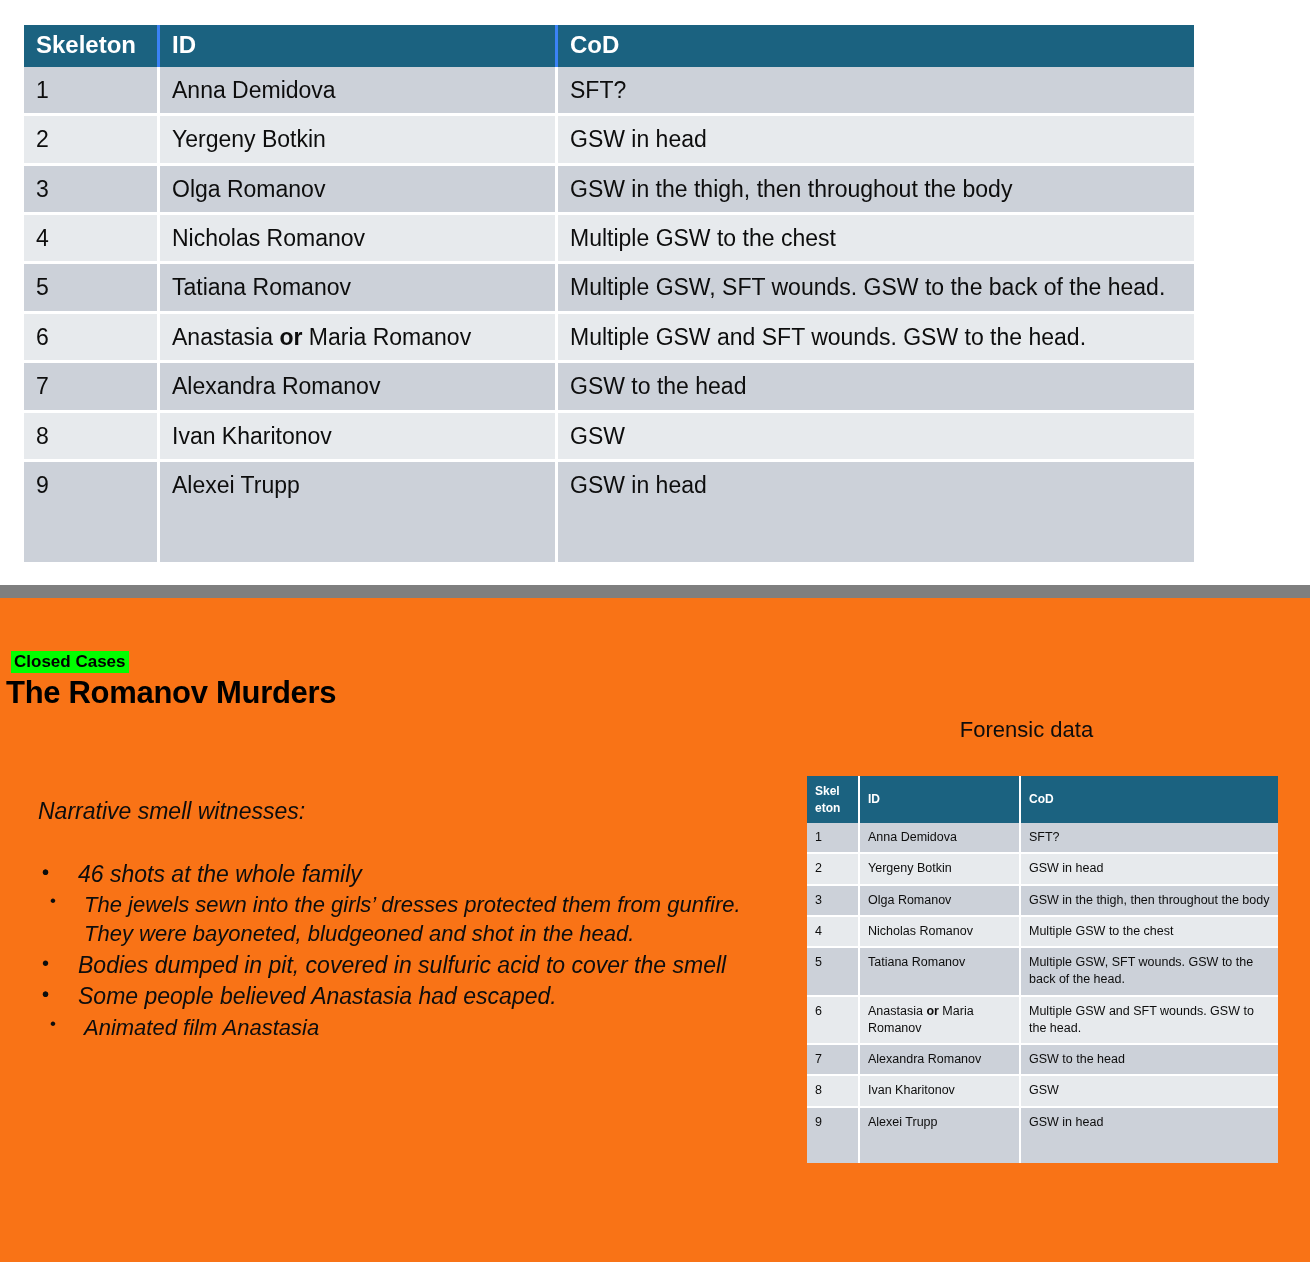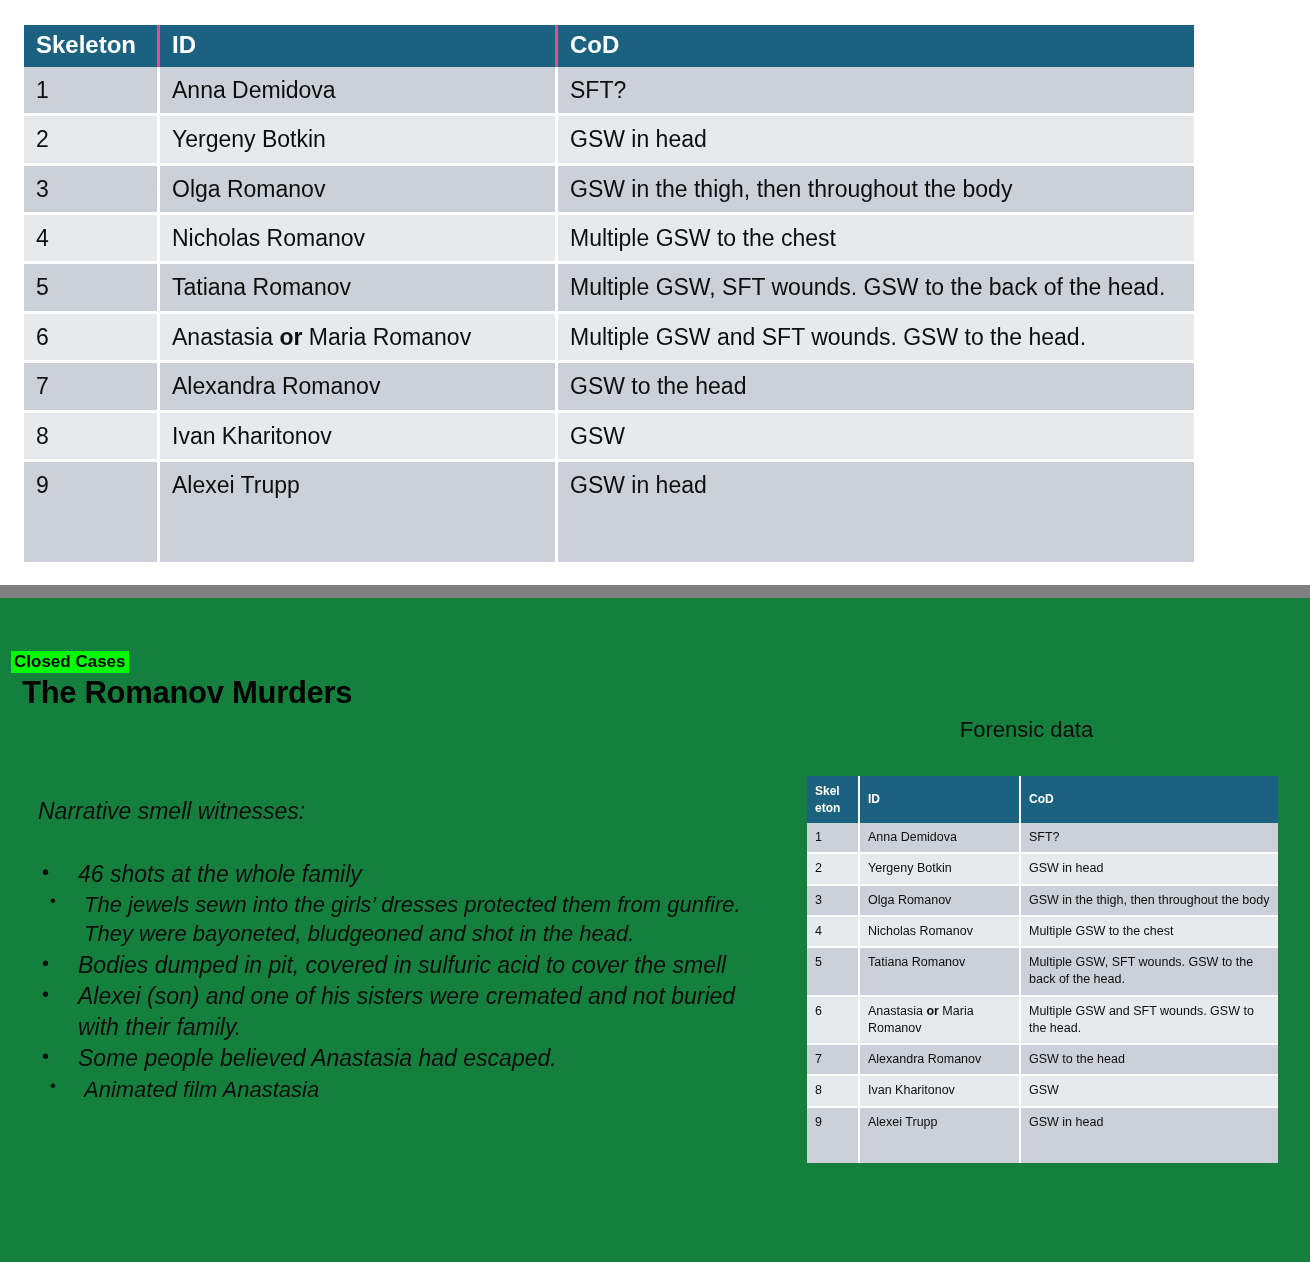--- a/index.html
+++ b/index.html
@@ -43,21 +43,21 @@
   }
   table.ftable tr.even td {
     background: #e7eaed;
   }
 
   
   #big-table-wrap th {
     font-size: 24px;
     padding: 6px 10px 8px 12px;
     height: 24px;
-    border-right: 3px solid #ec4899;
+    border-right: 3px solid #3b82f6;
   }
   #big-table-wrap th.last { border-right: none; }
   #big-table-wrap td {
     font-size: 23px;
     line-height: 1.32;
     padding: 8px 10px 8px 12px;
     border-right: 3px solid #ffffff;
     border-bottom: 3px solid #ffffff;
   }
   #big-table-wrap td.last { border-right: none; }
@@ -76,40 +76,40 @@
     background: #7f7f7f;
   }
 
   
   #slide {
     position: absolute;
     left: 0;
     top: 598px;
     width: 1310px;
     height: 664px;
-    background: #15803d;
+    background: #f97316;
   }
 
   #eyebrow {
     position: absolute;
     left: 11px;
     top: 55px;
     font-size: 17px;
     font-weight: bold;
     letter-spacing: 0px;
     line-height: 1.1;
   }
   #eyebrow span.hl {
     background: #00ff00;
     color: #000000;
     padding: 1px 3px 2px 3px;
   }
   #slide-title {
     position: absolute;
-    left: 22px;
+    left: 6px;
     top: 77px;
     font-size: 31px;
     font-weight: bold;
     letter-spacing: -0.3px;
     color: #000000;
     text-align: right;
   }
 
   
   #narrative {
@@ -268,21 +268,21 @@
 
   <div id="narrative">
     <p class="lead">Narrative smell witnesses:</p>
     <ul id="narrative-list">
         <li><span class="bullet">•</span></li>
         <li><span class="bullet">•</span><span>46 shots at the whole family</span></li>
         <ul class="sub">
           <li><span class="bullet">•</span><span>The jewels sewn into the girls’ dresses protected them from gunfire. They were bayoneted, bludgeoned and shot in the head.</span></li>
         </ul>
         <li><span class="bullet">•</span><span>Bodies dumped in pit, covered in sulfuric acid to cover the smell</span></li>
-        <li><span class="bullet">•</span><span>Alexei (son) and one of his sisters were cremated and not buried with their family.</span></li>
+        <li><span class="bullet">•</span></li>
         <li><span class="bullet">•</span><span>Some people believed Anastasia had escaped.</span></li>
         <ul class="sub">
           <li><span class="bullet">•</span><span>Animated film Anastasia</span></li>
         </ul>
       </ul>
   </div>
 
   <div id="forensic-heading">Forensic data</div>
 
   <div id="small-table-wrap">

